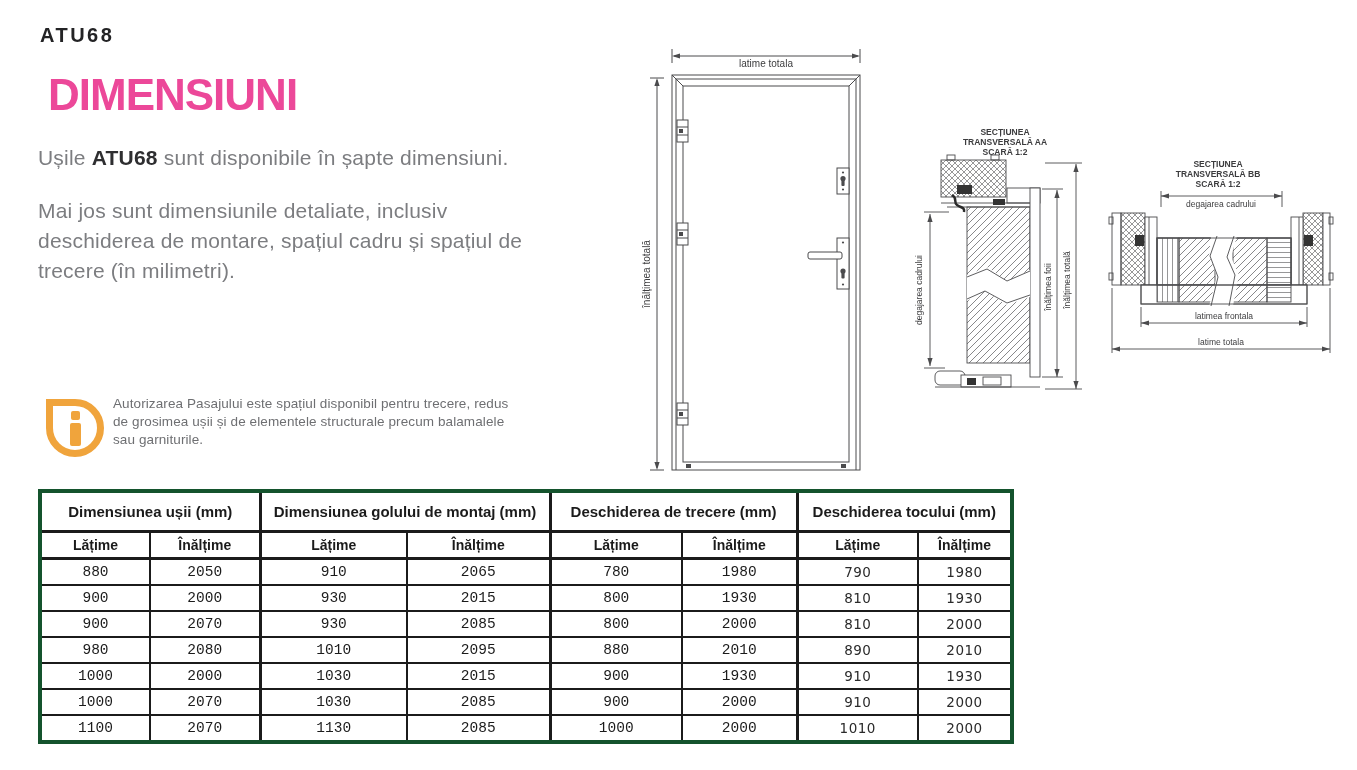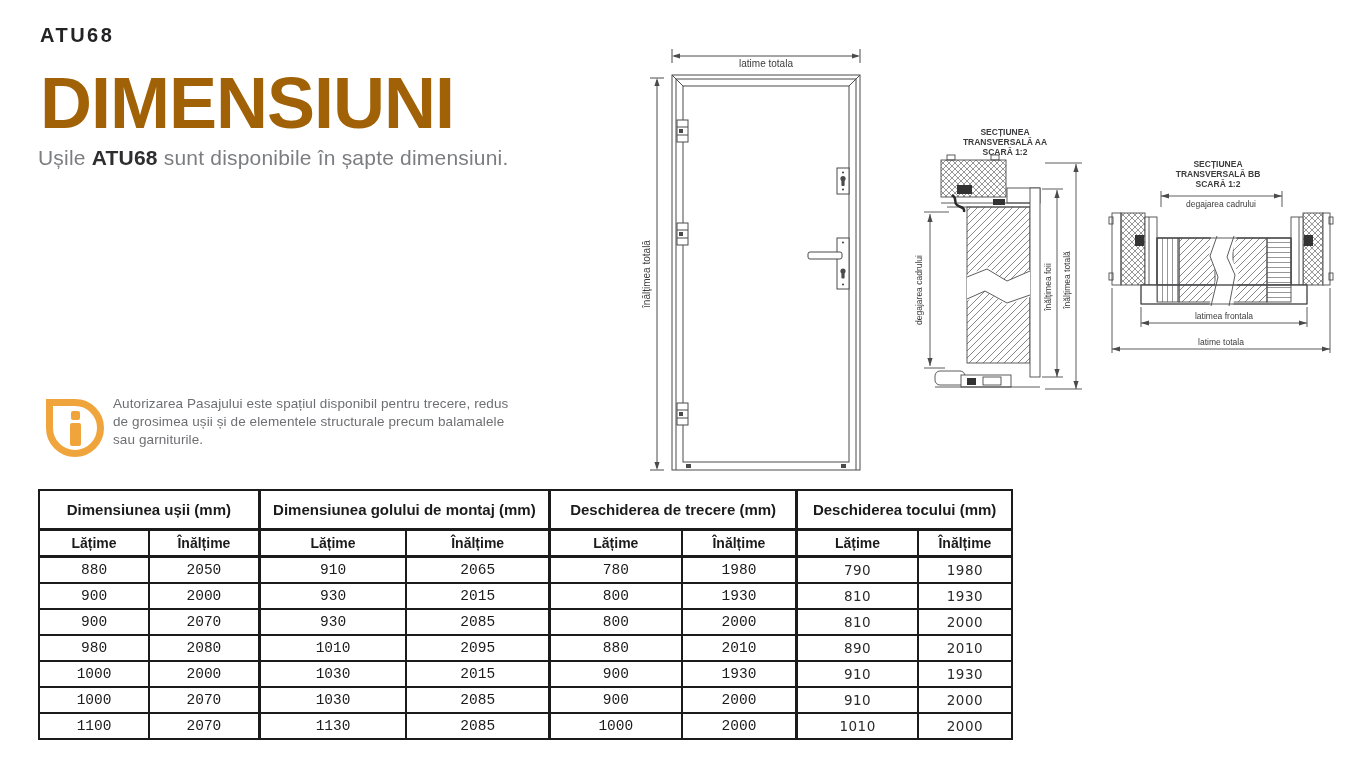--- a/index.html
+++ b/index.html
@@ -2,22 +2,22 @@
 <html><head>
 <meta charset="utf-8">
 <style>
   html,body{margin:0;padding:0;background:#fff;}
   .canvas{position:relative;width:1357px;height:770px;background:#fff;overflow:hidden;
           font-family:"Liberation Sans",sans-serif;color:#2b2b2d;}
 
   
   .model{position:absolute;left:40px;top:24px;font-size:20px;font-weight:700;
          letter-spacing:2.5px;color:#232325;}
-  .title{position:absolute;left:36px;top:58px;margin:4px;font-size:72px;font-weight:700;
-         letter-spacing:-1px;color:#a16207;}
+  .title{position:absolute;left:36px;top:58px;margin:12px;font-size:44px;font-weight:700;
+         letter-spacing:-1px;color:#ec4899;}
   .intro1{position:absolute;left:38px;top:143px;width:520px;margin:0;font-size:21px;
           line-height:30px;color:#7C7D80;letter-spacing:.2px;}
   .intro1 b{color:#2e2e30;font-weight:700;}
   .intro2{position:absolute;left:38px;top:196px;width:512px;margin:0;font-size:21px;
           line-height:30px;color:#7C7D80;letter-spacing:.2px;}
 
   
   .info-icon{position:absolute;left:46px;top:399px;width:44px;height:44px;
              border:7px solid #F0A43C;border-radius:0 52% 52% 52%;
              display:flex;flex-direction:column;align-items:center;justify-content:center;gap:3px;}
@@ -28,39 +28,40 @@
 
   
   .svgbox{position:absolute;}
   svg text{font-family:"Liberation Sans",sans-serif;fill:#3c3c3e;}
   .dimtxt{font-size:8.5px;}
   .dimtxt10{font-size:10px;}
   .sectitle{font-size:8.5px;font-weight:700;}
 
   
   .dim-table{position:absolute;left:38px;top:489px;width:975px;border-collapse:collapse;
-             table-layout:fixed;background:#fff;color:#1b1b1b;border:1px solid #14532d;}
+             table-layout:fixed;background:#fff;color:#1b1b1b;border:4px solid #14532d;}
   .dim-table th,.dim-table td{border:2px solid #1b1b1b;text-align:center;padding:0;
              overflow:hidden;white-space:nowrap;}
   .dim-table th.g{height:37px;font-size:15px;font-weight:700;border-bottom-width:3px;}
   .dim-table th.sub{height:24px;font-size:14px;font-weight:700;border-bottom-width:3px;}
   .dim-table td{height:24px;font-size:14.5px;font-weight:400;font-family:Liberation Mono, monospace;}
   .dim-table .gsep{border-left-width:3px;}
   .dim-table td.alt{font-family:"DejaVu Sans",sans-serif;font-size:13.5px;
              letter-spacing:.5px;color:#2a2a2a;}
 </style>
 </head>
 <body>
 
 <div class="canvas">
 
   <div class="model">ATU68</div>
   <h1 class="title">DIMENSIUNI</h1>
 
   <p class="intro1"><span>Ușile </span><b>ATU68</b><span> sunt disponibile în șapte dimensiuni.</span></p>
+  <p class="intro2">Mai jos sunt dimensiunile detaliate, inclusiv deschiderea de montare, spațiul cadru și spațiul de trecere (în milimetri).</p>
 
   <div class="info-icon">
     <div class="i-dot"></div>
     <div class="i-stem"></div>
   </div>
   <div class="note-text">
     <div>Autorizarea Pasajului este spațiul disponibil pentru trecere, redus de grosimea ușii și de elementele structurale precum balamalele sau garniturile.</div>
   </div>
 
   <svg class="svgbox" style="left:640px;top:35px" width="240" height="450" viewBox="0 0 240 450">

